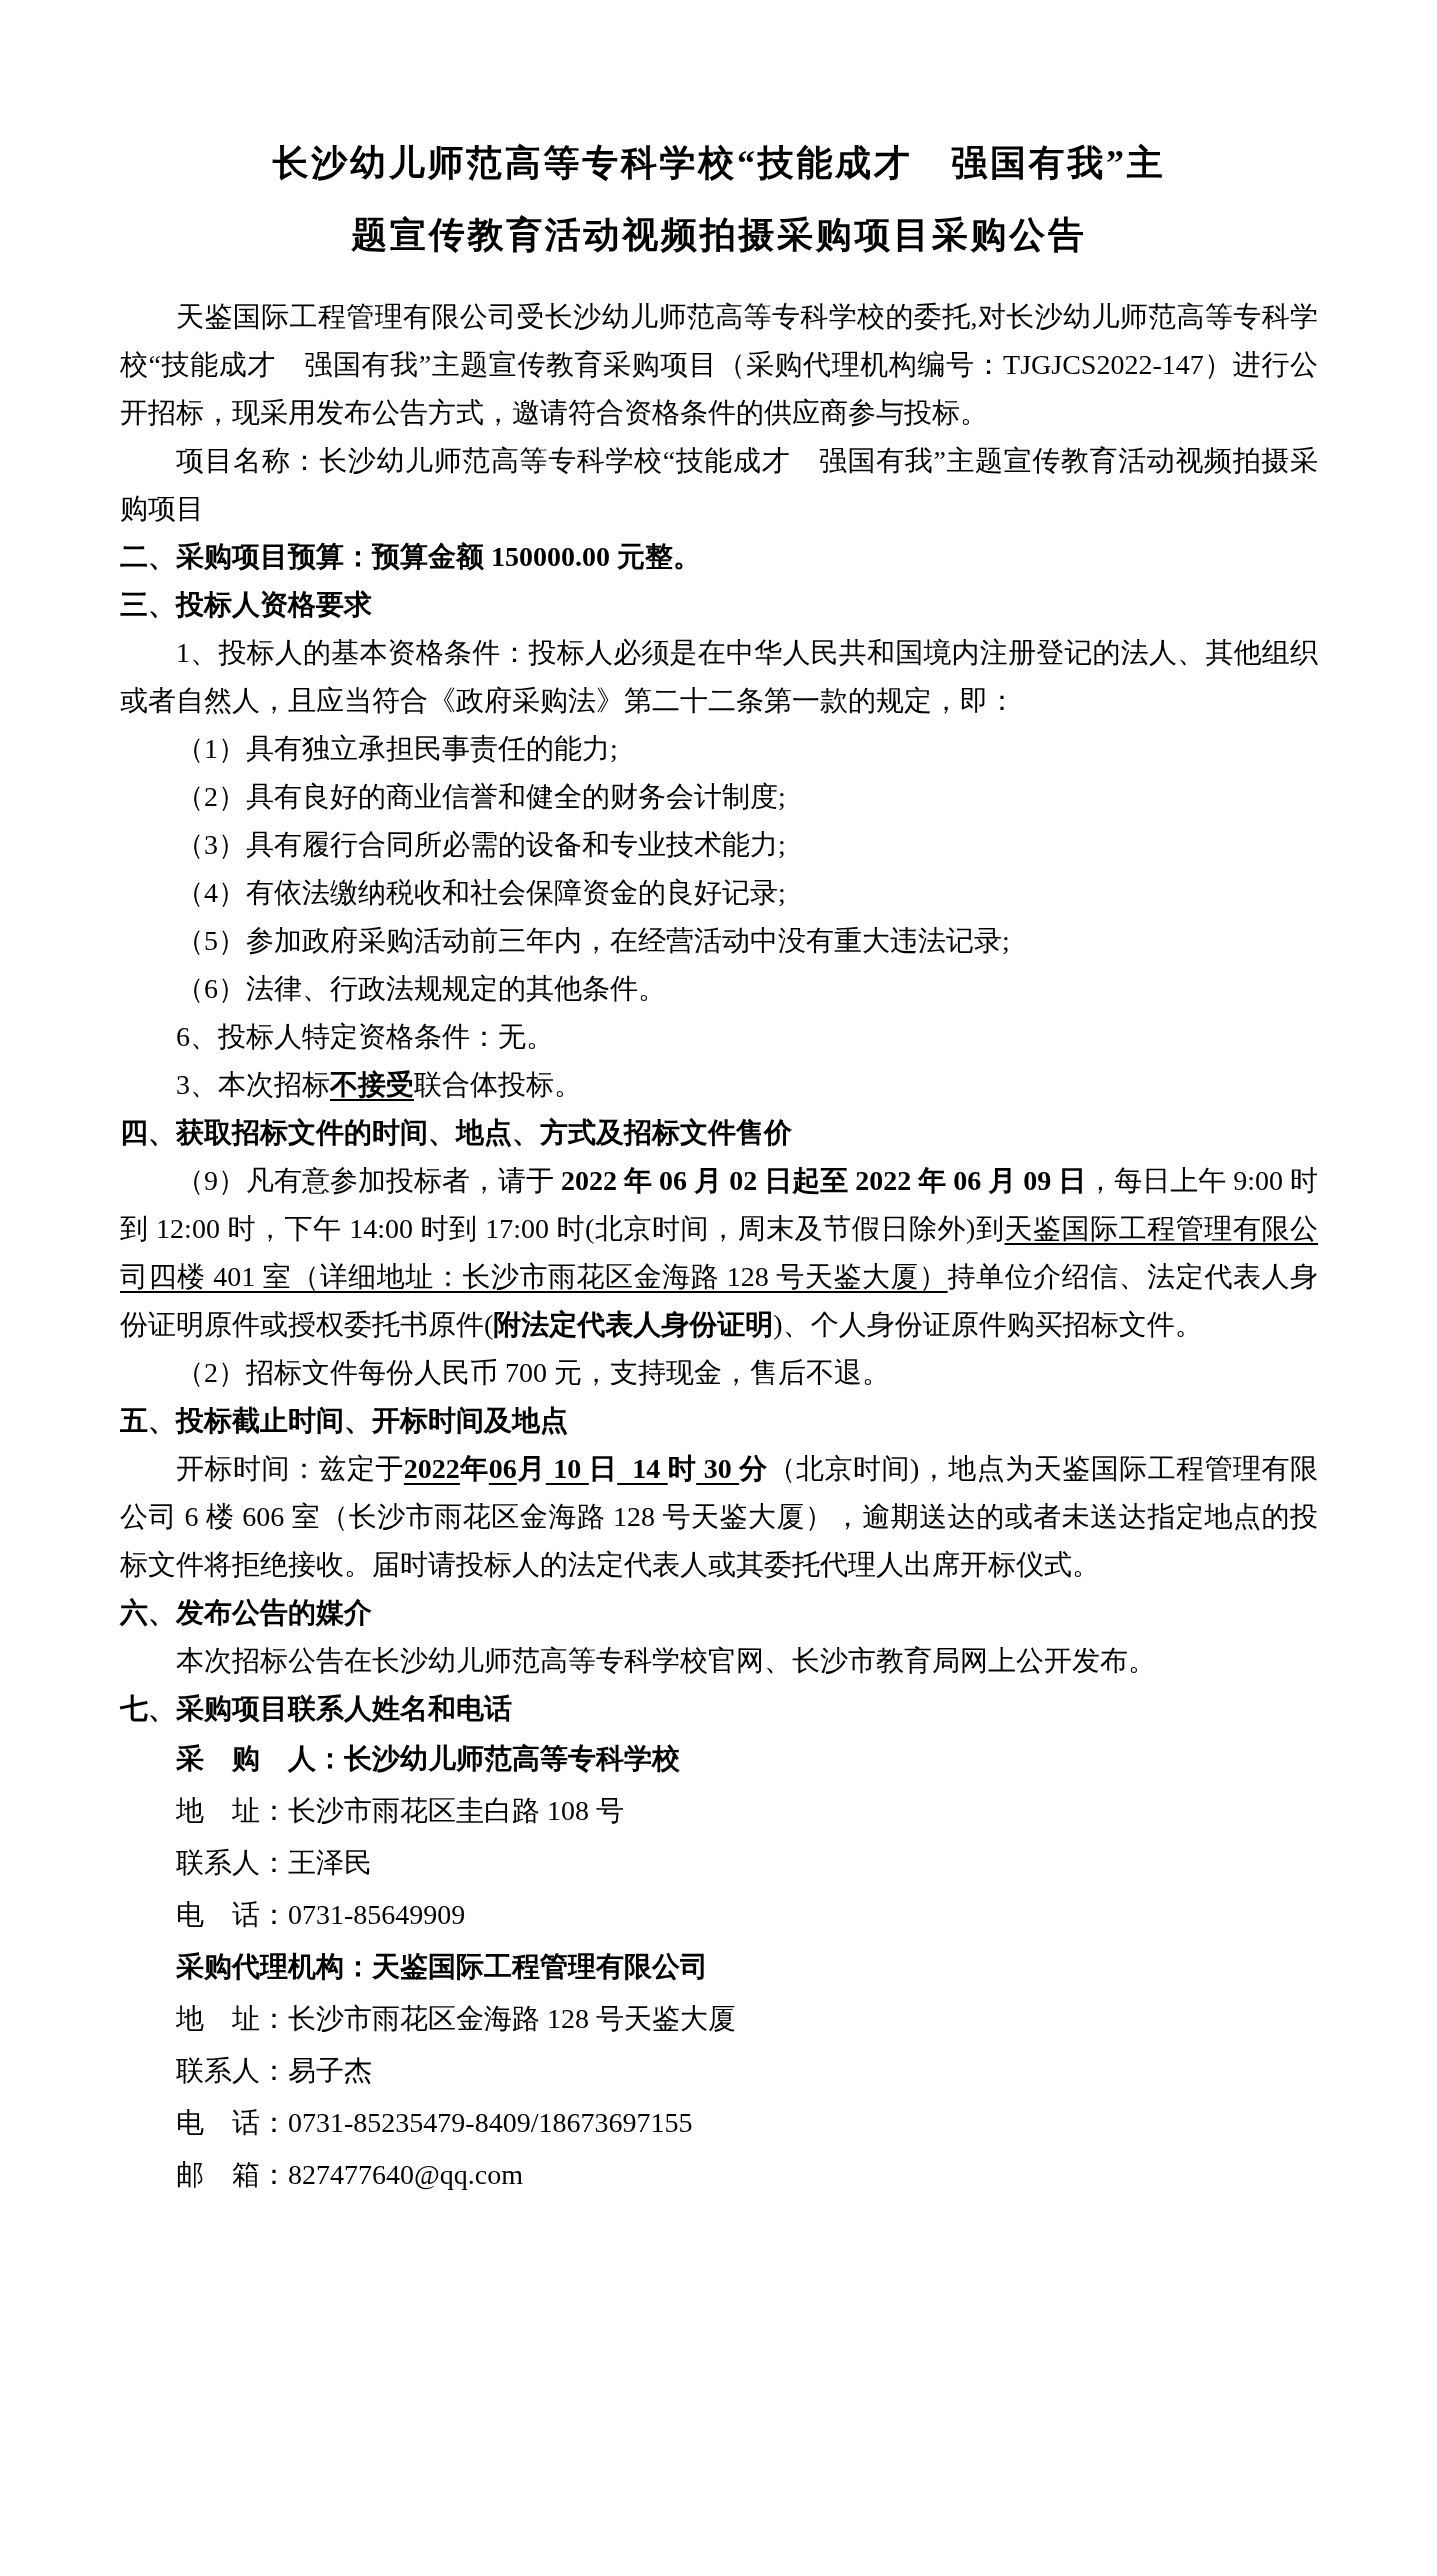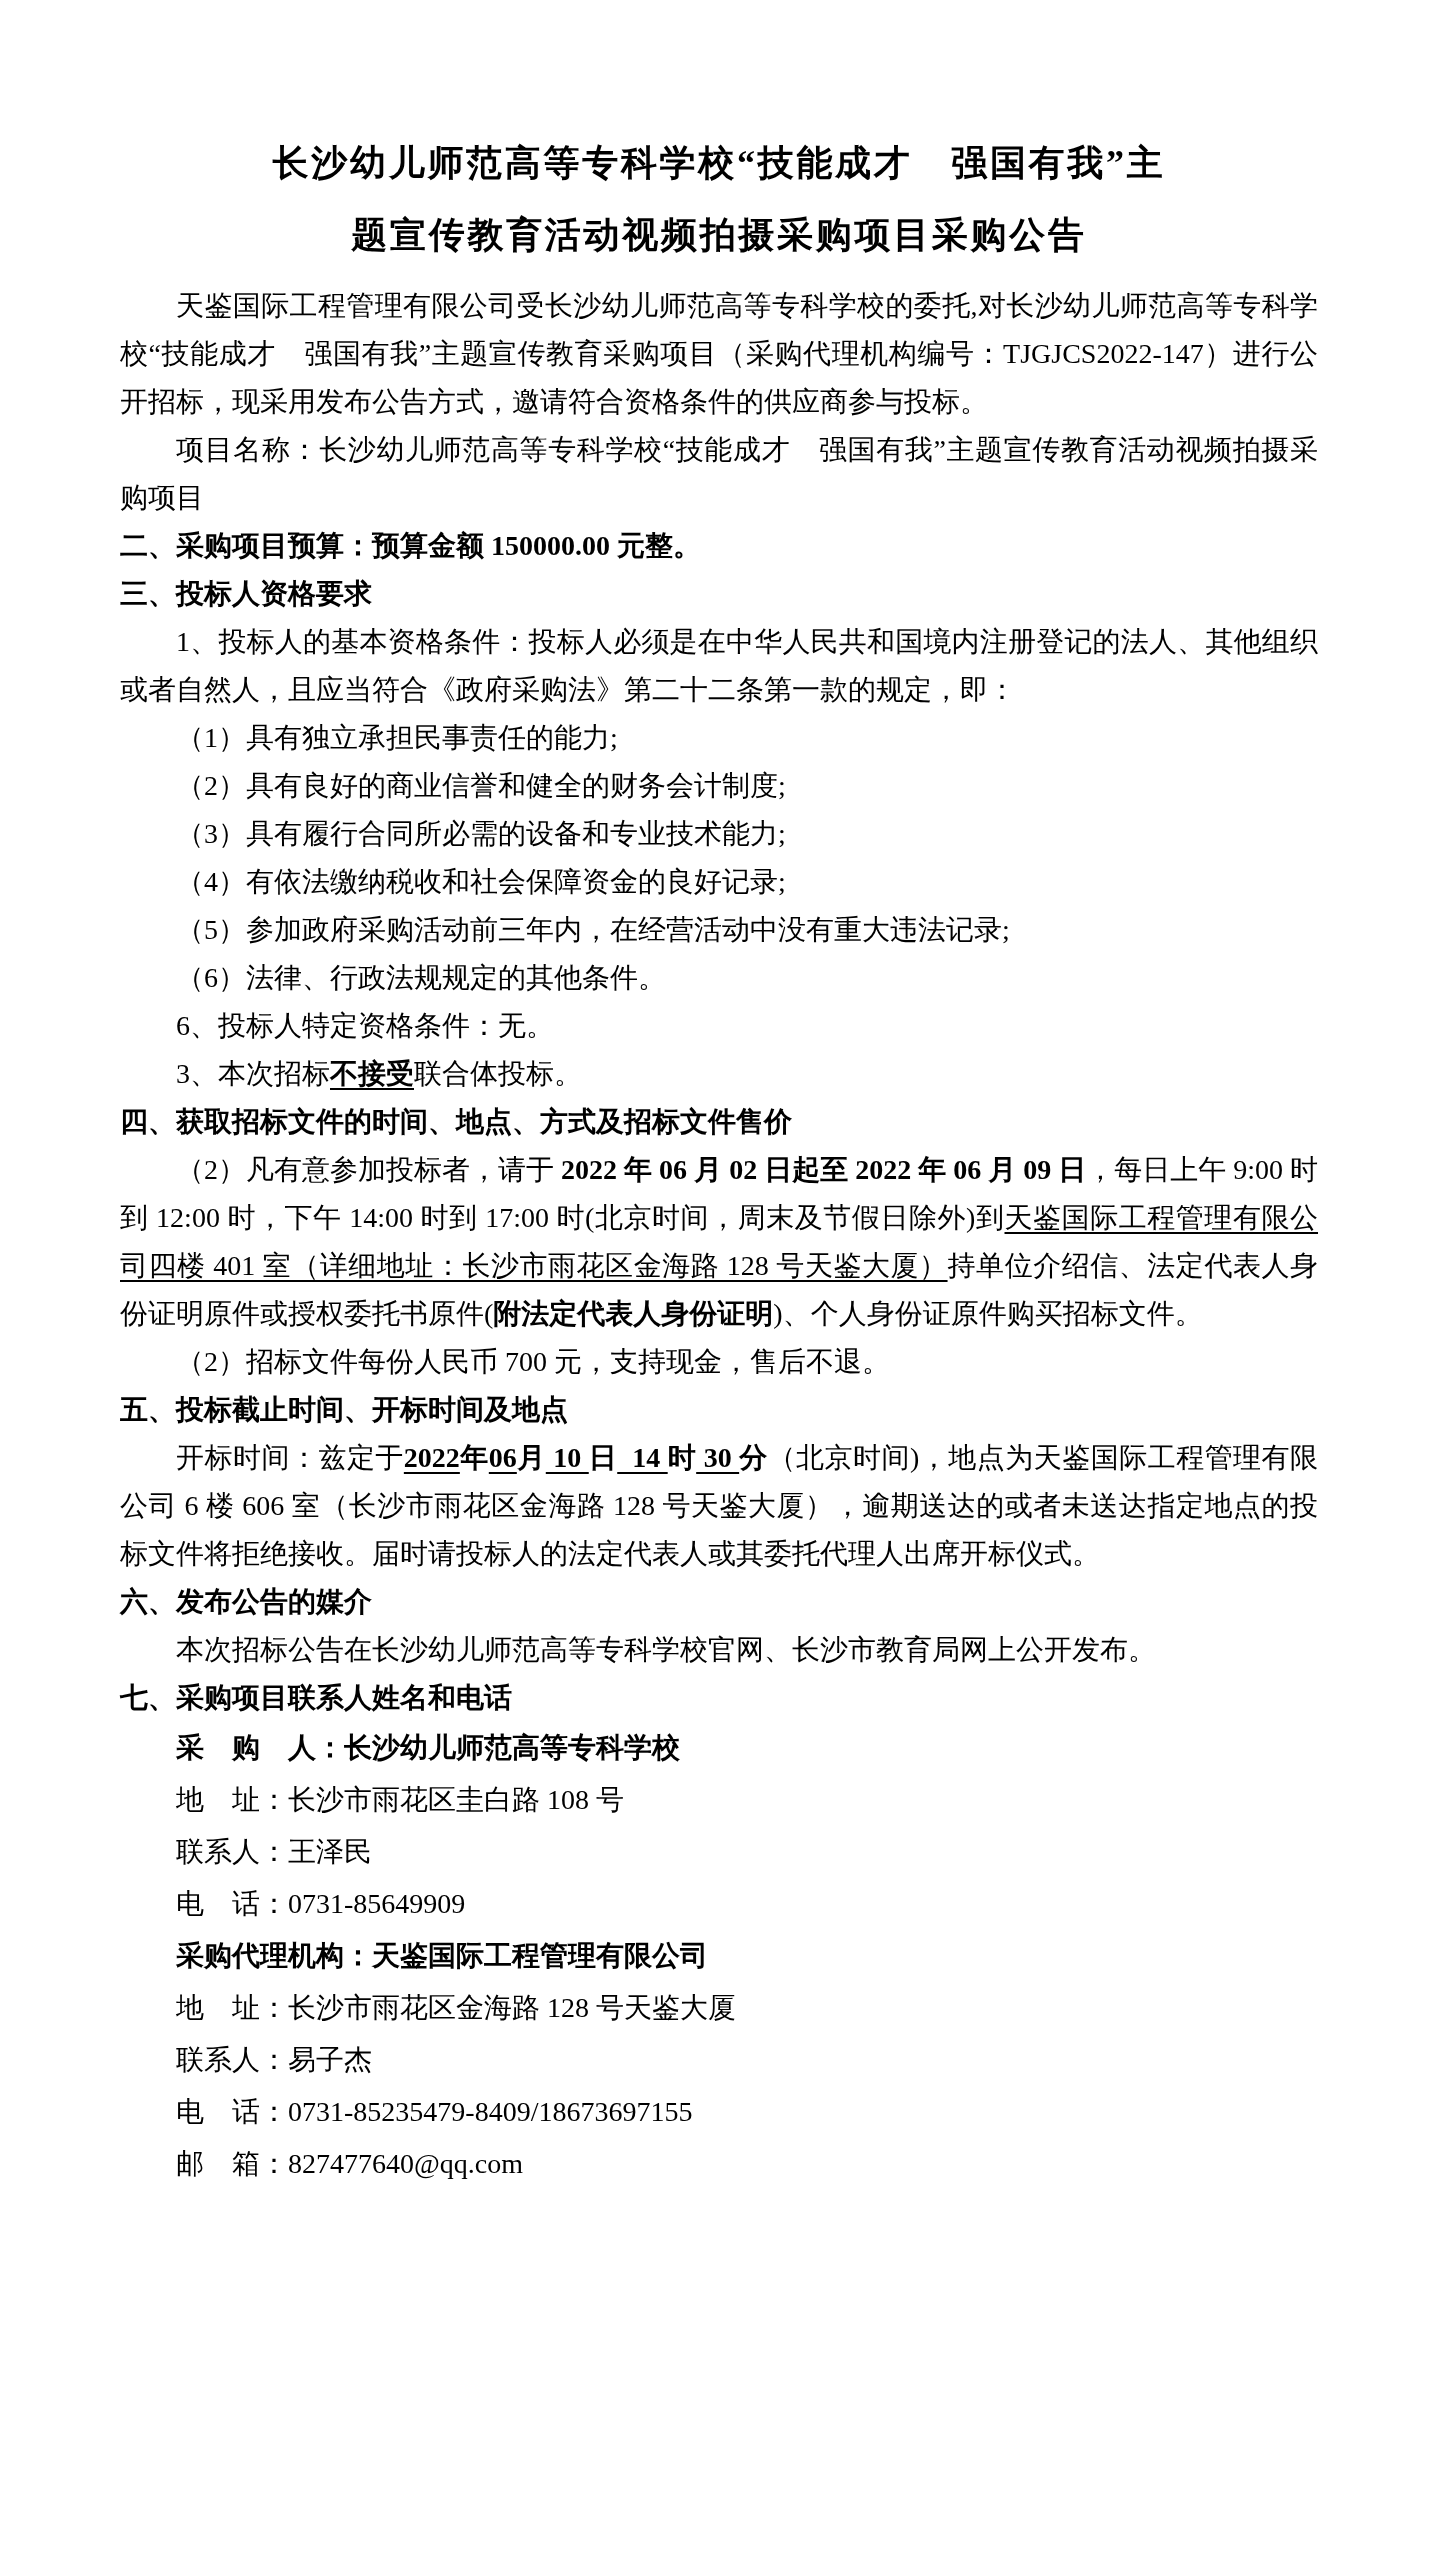--- a/index.html
+++ b/index.html
@@ -6,21 +6,21 @@
   .page{
     width:1437px;height:2576px;background:#ffffff;color:#000;
     box-sizing:border-box;padding:127px 119px 0 120px;
     font-family:"Liberation Serif","DejaVu Serif",serif;
     overflow:hidden;
   }
   .doc-title{
     font-size:36px;font-weight:bold;text-align:center;
     line-height:72px;letter-spacing:2.7px;
   }
-  .body-text{margin-top:11px;font-size:28px;line-height:48px;text-align:justify;}
+  .body-text{margin-top:22px;font-size:28px;line-height:48px;text-align:justify;}
   .body-text p{margin:0;}
   .ind{text-indent:56px;}
   .h{font-weight:bold;}
   .b{font-weight:bold;}
   .u{text-decoration:underline;text-decoration-thickness:1.8px;text-underline-offset:4.5px;}
   .bu{font-weight:bold;text-decoration:underline;text-decoration-thickness:1.8px;text-underline-offset:4.5px;}
   .mt-lg{margin-top:16.3px;}
   .mt-sm{margin-top:7.2px;}
   .row{line-height:52px;}
 </style>
@@ -47,21 +47,21 @@
     <p class="ind">（1）具有独立承担民事责任的能力;</p>
     <p class="ind">（2）具有良好的商业信誉和健全的财务会计制度;</p>
     <p class="ind">（3）具有履行合同所必需的设备和专业技术能力;</p>
     <p class="ind">（4）有依法缴纳税收和社会保障资金的良好记录;</p>
     <p class="ind">（5）参加政府采购活动前三年内，在经营活动中没有重大违法记录;</p>
     <p class="ind">（6）法律、行政法规规定的其他条件。</p>
     <p class="ind">6、投标人特定资格条件：无。</p>
     <p class="ind"><span>3、本次招标</span><span class="bu">不接受</span><span>联合体投标。</span></p>
 
     <p class="h mt-sm">四、获取招标文件的时间、地点、方式及招标文件售价</p>
-    <p class="ind"><span>（2）凡有意参加投标者，请于 </span><span class="b">2022 年 06 月 02 日起至 2022 年 06 月 09 日</span><span>，每日上午 9:00 时到 12:00 时，下午 14:00 时到 17:00 时(北京时间，周末及节假日除外)到</span><span class="u">天鉴国际工程管理有限公司四楼 401 室（详细地址：长沙市雨花区金海路 128 号天鉴大厦）</span><span>持单位介绍信、法定代表人身份证明原件或授权委托书原件(</span><span class="b">附法定代表人身份证明</span><span>)、个人身份证原件购买招标文件。</span></p>
+    <p class="ind"><span>（9）凡有意参加投标者，请于 </span><span class="b">2022 年 06 月 02 日起至 2022 年 06 月 09 日</span><span>，每日上午 9:00 时到 12:00 时，下午 14:00 时到 17:00 时(北京时间，周末及节假日除外)到</span><span class="u">天鉴国际工程管理有限公司四楼 401 室（详细地址：长沙市雨花区金海路 128 号天鉴大厦）</span><span>持单位介绍信、法定代表人身份证明原件或授权委托书原件(</span><span class="b">附法定代表人身份证明</span><span>)、个人身份证原件购买招标文件。</span></p>
     <p class="ind">（2）招标文件每份人民币 700 元，支持现金，售后不退。</p>
 
     <p class="h mt-sm">五、投标截止时间、开标时间及地点</p>
     <p class="ind"><span>开标时间：兹定于</span><span class="b"><span class="u">2022</span><span>年</span><span class="u">06</span><span>月</span><span class="u">&nbsp;10&nbsp;</span><span>日</span><span class="u">&nbsp;&nbsp;14&nbsp;</span><span>时</span><span class="u">&nbsp;30&nbsp;</span><span>分</span></span><span>（北京时间)，地点为天鉴国际工程管理有限公司 6 楼 606 室（长沙市雨花区金海路 128 号天鉴大厦），逾期送达的或者未送达指定地点的投标文件将拒绝接收。届时请投标人的法定代表人或其委托代理人出席开标仪式。</span></p>
 
     <p class="h mt-sm">六、发布公告的媒介</p>
     <p class="ind">本次招标公告在长沙幼儿师范高等专科学校官网、长沙市教育局网上公开发布。</p>
 
     <p class="h mt-sm">七、采购项目联系人姓名和电话</p>
 

